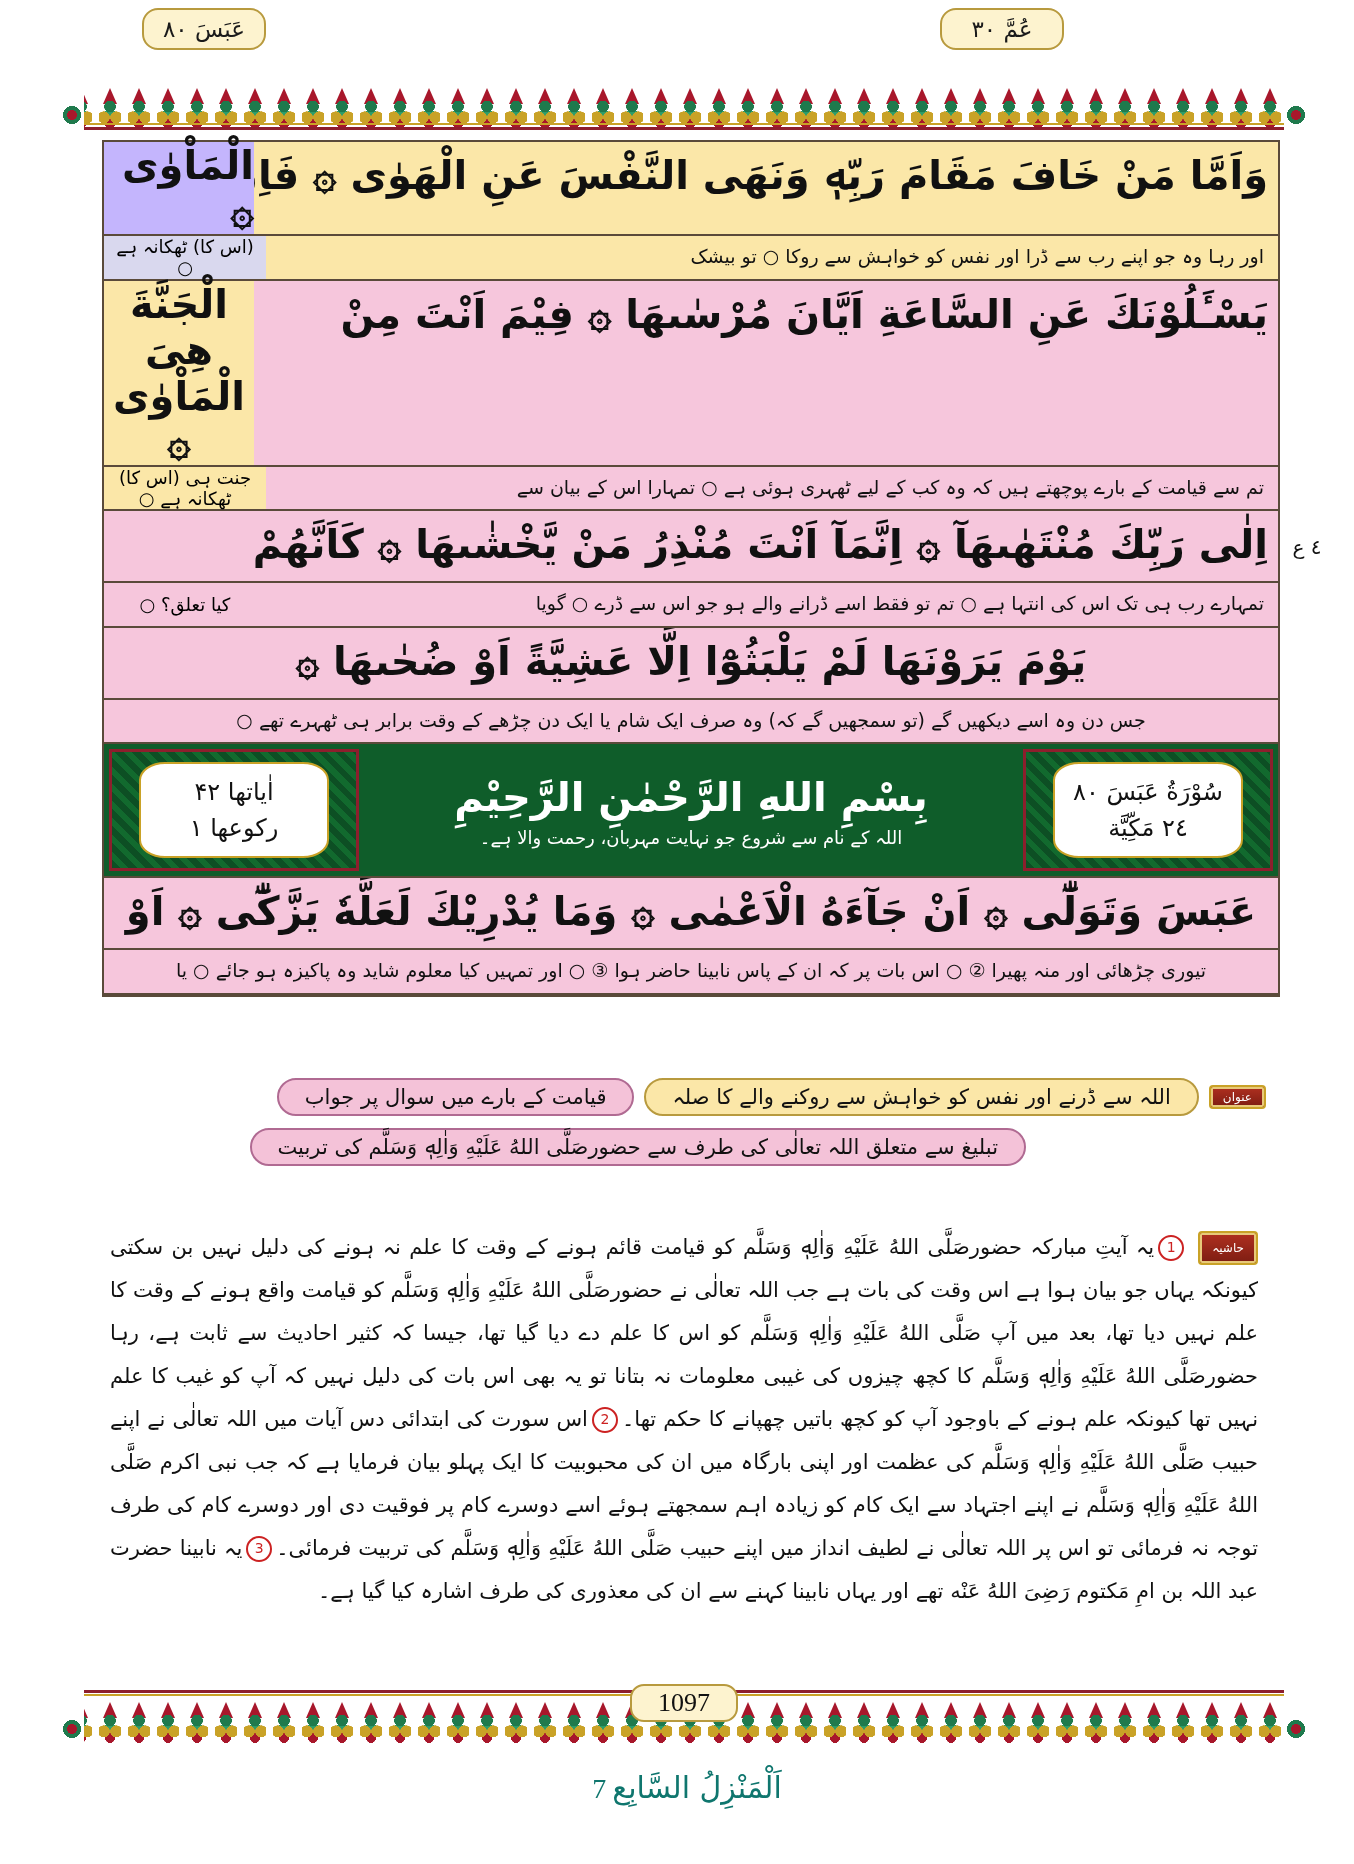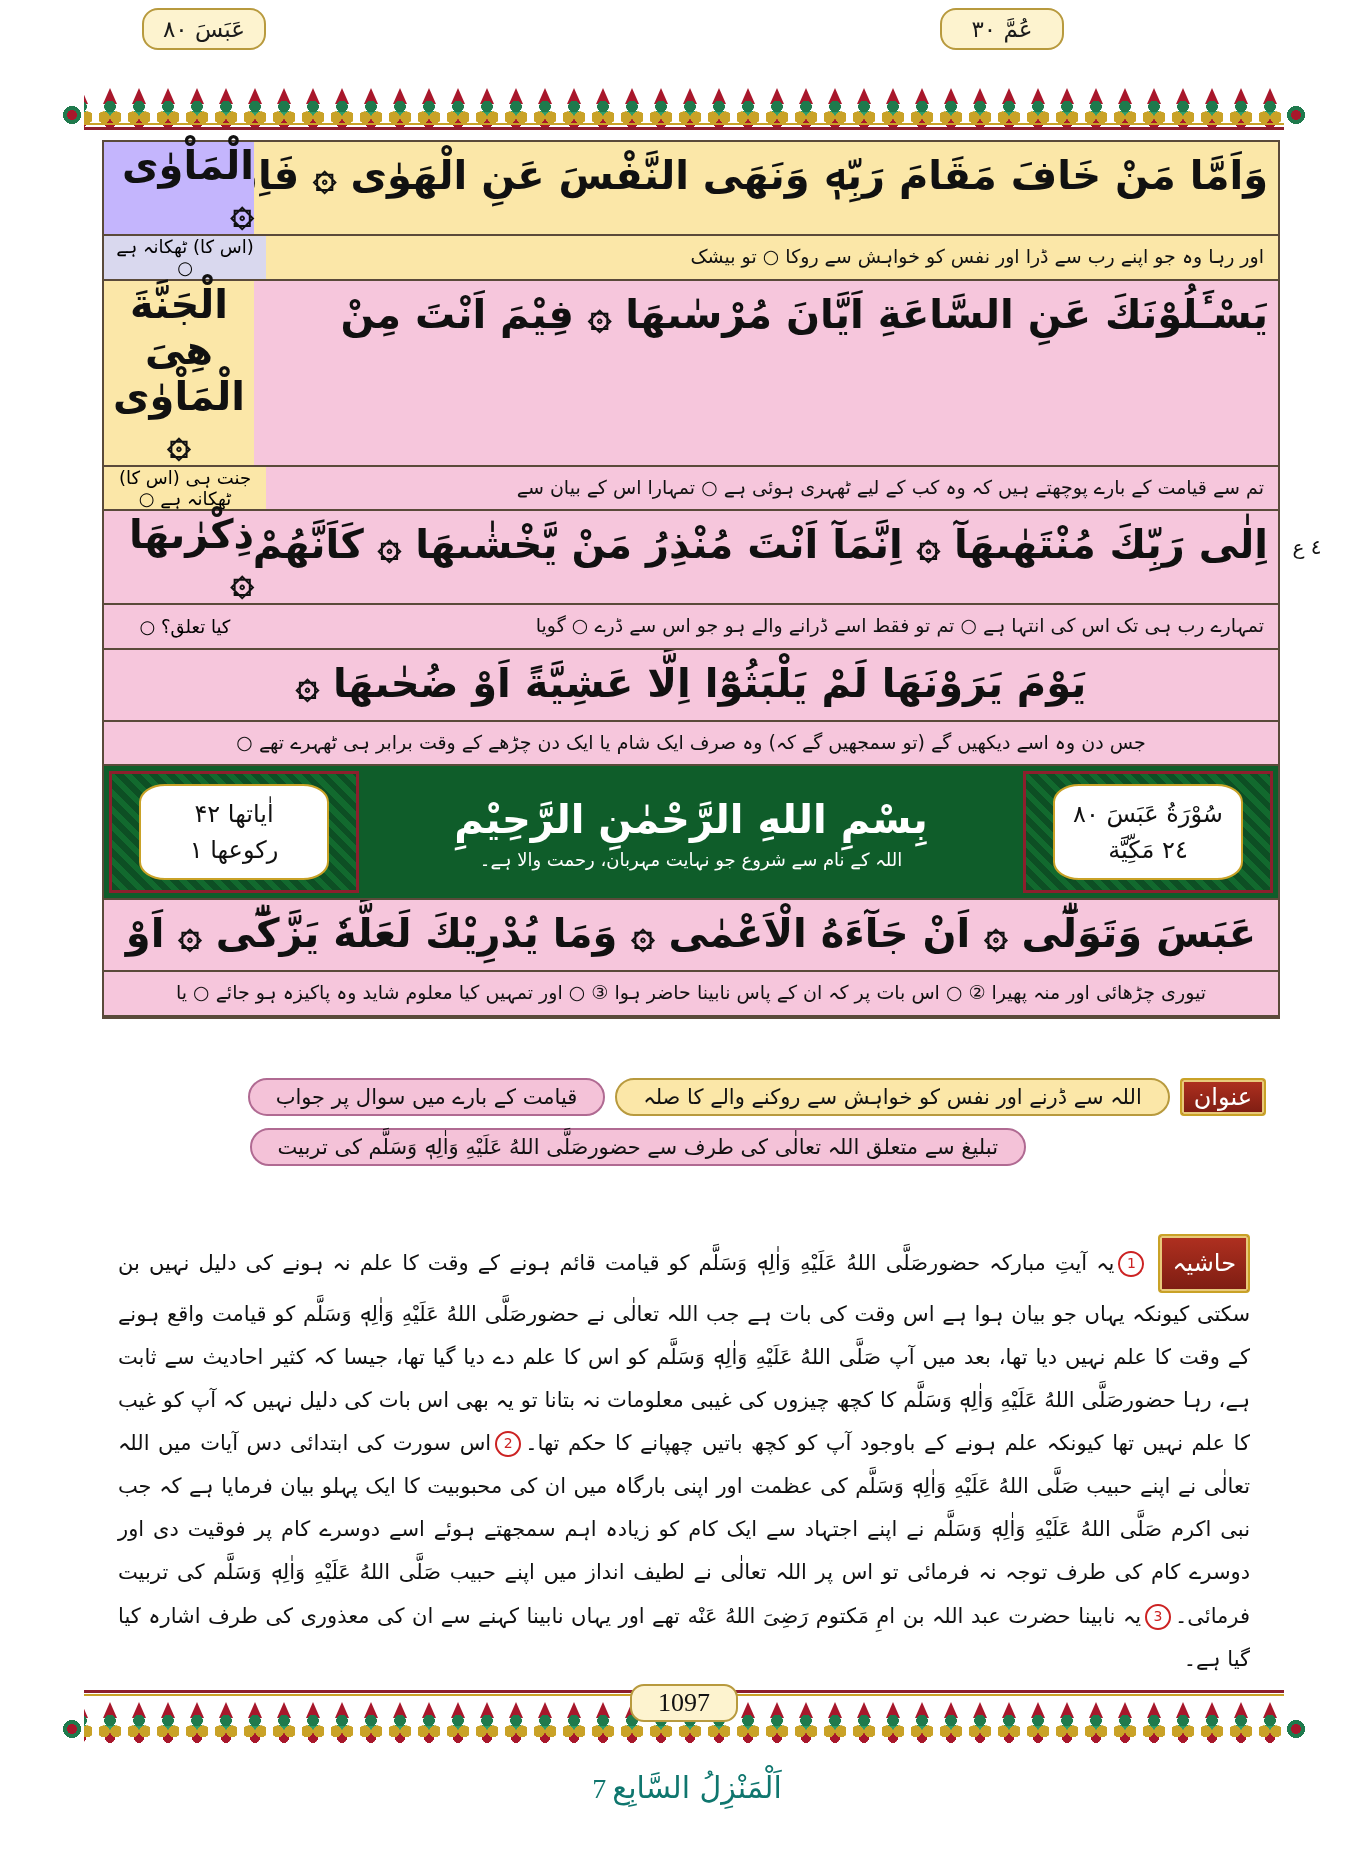--- a/index.html
+++ b/index.html
@@ -229,21 +229,21 @@
     justify-content:flex-start;
     gap:10px;
     margin-bottom:12px;
   }
   .topic-row.indent{ padding-right:240px; }
   .badge{
     flex:0 0 auto;
     background:linear-gradient(#b03020,#7d1d12);
     border:2px solid #c9a227;
     color:#fff;
-    font-size:24px;
+    font-size:12px;
     padding:3px 12px;
     border-radius:4px;
     position:relative;
     box-shadow:0 0 0 2px #e8c97a inset;
     white-space:nowrap;
   }
   .pill{
     border:2px solid #8a5c77;
     border-radius:999px;
     padding:5px 26px;
@@ -272,21 +272,21 @@
     border:2px solid #cc2222;
     color:#cc2222;
     border-radius:50%;
     width:22px;height:22px;
     line-height:20px;
     text-align:center;
     font-size:14px;
     margin:0 4px;
     vertical-align:middle;
   }
-  .hashiya p{ margin:16px; text-indent:0; }
+  .hashiya p{ margin:8px; text-indent:0; }
 
   
   .footer-orn{
     position:absolute;
     left:70px; right:70px;
     top:1690px;
     height:56px;
   }
   .page-number{
     position:absolute;
@@ -391,21 +391,20 @@
       <div class="arabic-cell">يَسْـَٔلُوْنَكَ عَنِ السَّاعَةِ اَيَّانَ مُرْسٰىهَا ۞ فِيْمَ اَنْتَ مِنْ</div>
       <div class="lavender-cap" style="background:#fbe7a8;text-align:center;">الْجَنَّةَ هِىَ الْمَاْوٰى ۞</div>
     </div>
     <div class="trans-row pink">
       <div class="trans-cell">تم سے قیامت کے بارے پوچھتے ہیں کہ وہ کب کے لیے ٹھہری ہوئی ہے ○ تمہارا اس کے بیان سے</div>
       <div class="trans-cap" style="background:#fbe7a8;">جنت ہی (اس کا) ٹھکانہ ہے ○</div>
     </div>
 
     <div class="ayah-row pink">
       <div class="arabic-cell">اِلٰى رَبِّكَ مُنْتَهٰىهَآ ۞ اِنَّمَآ اَنْتَ مُنْذِرُ مَنْ يَّخْشٰىهَا ۞ كَاَنَّهُمْ</div>
-      <div class="lavender-cap" style="background:#f6c6dc;">ذِكْرٰىهَا ۞</div>
     </div>
     <div class="trans-row pink">
       <div class="trans-cell">تمہارے رب ہی تک اس کی انتہا ہے ○ تم تو فقط اسے ڈرانے والے ہو جو اس سے ڈرے ○ گویا</div>
       <div class="trans-cap pinkcap">کیا تعلق؟ ○</div>
     </div>
 
     <div class="ayah-row pink">
       <div class="arabic-cell arabic-center">يَوْمَ يَرَوْنَهَا لَمْ يَلْبَثُوْٓا اِلَّا عَشِيَّةً اَوْ ضُحٰىهَا ۞</div>
     </div>
     <div class="trans-row pink">

